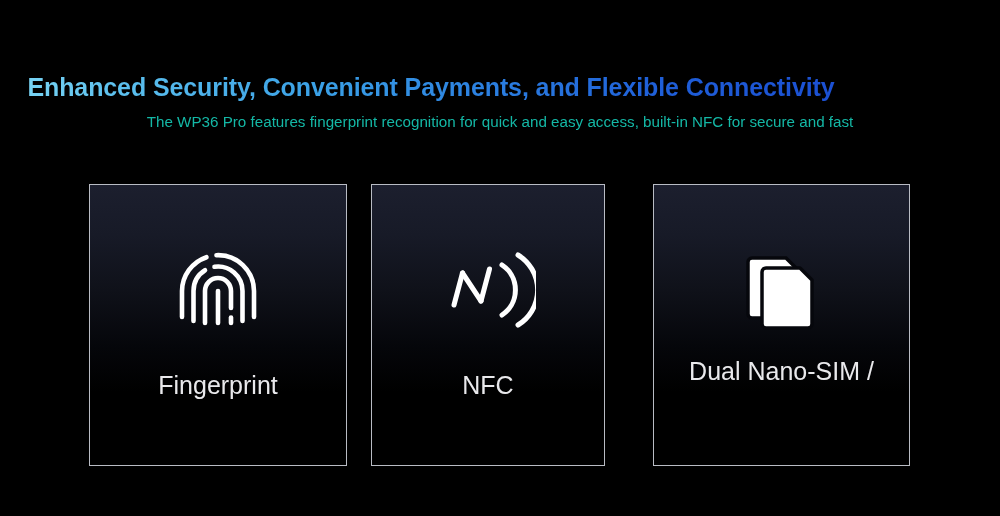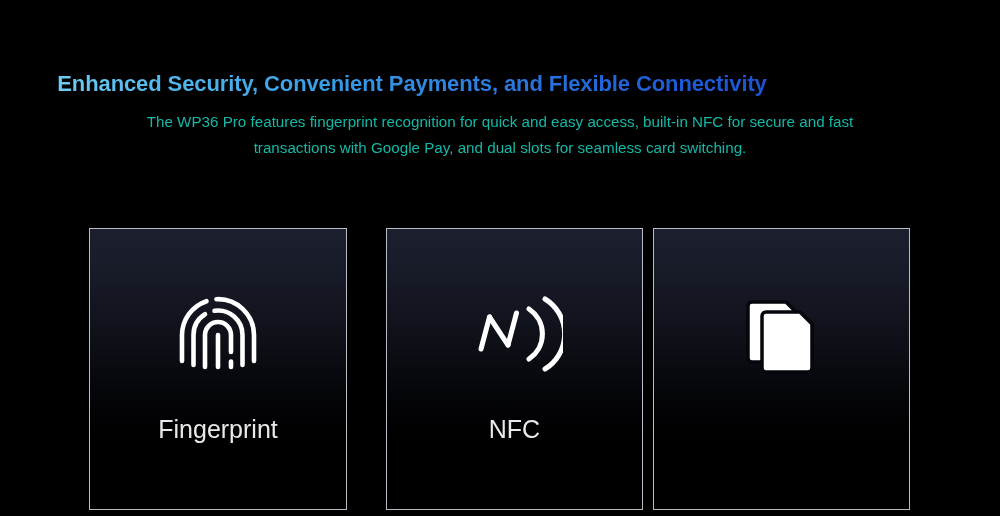--- a/index.html
+++ b/index.html
@@ -22,36 +22,37 @@
     background: #000000;
   }
 
   
   .headline {
     position: absolute;
     top: 49px;
     left: 0;
     width: 824px;
     text-align: center;
-    font-size: 22px;
+    font-size: 25px;
     font-weight: 700;
     letter-spacing: -0.1px;
     line-height: 34px;
     background-image: linear-gradient(90deg,
         #7fd8f5 0%,
         #5cc0ee 14%,
         #3aa0e6 38%,
         #2b7fe0 58%,
         #1f5fd8 78%,
         #1b4fd2 100%);
     -webkit-background-clip: text;
     background-clip: text;
     color: transparent;
     -webkit-text-fill-color: transparent;
     white-space: nowrap;
+    padding-left: 19px;
   }
 
   .subhead {
     position: absolute;
     top: 94px;
     left: 50%;
     transform: translateX(-50%);
     width: 790px;
     text-align: center;
     font-size: 15.2px;
@@ -60,39 +61,38 @@
     color: #14b8a6;
   }
 
   
   .cards {
     position: absolute;
     top: 184px;
     left: 0;
     width: 1000px;
     height: 282px;
-    margin-top: 44px;
   }
 
   .card {
     position: absolute;
     top: 0;
     height: 282px;
     box-sizing: border-box;
     border: 1px solid #b9bcc4;
     background-image: linear-gradient(180deg,
         #1c1f2e 0%,
         #171a27 18%,
         #0f1119 38%,
         #05060a 58%,
         #000000 74%,
         #000000 100%);
   }
   .card-1 { left: 89px;  width: 258px; }
-  .card-2 { left: 386px; width: 257px; }
+  .card-2 { left: 371px; width: 234px; }
   .card-3 { left: 653px; width: 257px; }
 
   .card-inner {
     position: relative;
     width: 100%;
     height: 100%;
     display: flex;
     flex-direction: column;
     align-items: center;
   }
@@ -127,21 +127,20 @@
 </style>
 </head>
 <body>
 
 <div class="page">
 
   <h2 class="headline">Enhanced Security, Convenient Payments, and Flexible Connectivity</h2>
 
   <p class="subhead">
     <span class="sub-line" style="display: block;">The WP36 Pro features fingerprint recognition for quick and easy access, built-in NFC for secure and fast</span>
-    <span class="sub-line" style="display: block;">transactions with Google Pay, and dual slots for seamless card switching.</span>
   </p>
 
   <div class="cards">
 
     <div class="card card-1">
       <div class="card-inner">
         <div class="icon-wrap">
           <svg width="92" height="92" viewBox="0 0 92 92" fill="none" stroke="#ffffff" stroke-width="4.6" stroke-linecap="round" stroke-linejoin="round">
 
             <path d="M10 72 L10 46 A36 36 0 0 1 34.5 12.2"></path>
@@ -191,18 +190,19 @@
           <svg width="80" height="86" viewBox="0 0 80 86" fill="none">
 
             <path d="M10 10 h34 l12 12 v44 a4 4 0 0 1 -4 4 h-42 a4 4 0 0 1 -4 -4 v-52 a4 4 0 0 1 4 -4 z" fill="#ffffff"></path>
 
             <path d="M10 10 h34 l12 12 v44 a4 4 0 0 1 -4 4 h-42 a4 4 0 0 1 -4 -4 v-52 a4 4 0 0 1 4 -4 z" fill="none" stroke="#06070c" stroke-width="3.5"></path>
 
             <path d="M24 20 h34 l12 12 v44 a4 4 0 0 1 -4 4 h-42 a4 4 0 0 1 -4 -4 v-52 a4 4 0 0 1 4 -4 z" fill="#ffffff" stroke="#06070c" stroke-width="3.5" stroke-linejoin="round"></path>
           </svg>
         </div>
         <div class="card-label label-3">
+          <span class="label-line">Dual Nano-SIM /</span>
         </div>
       </div>
     </div>
 
   </div>
 </div>
 
 </body></html>

